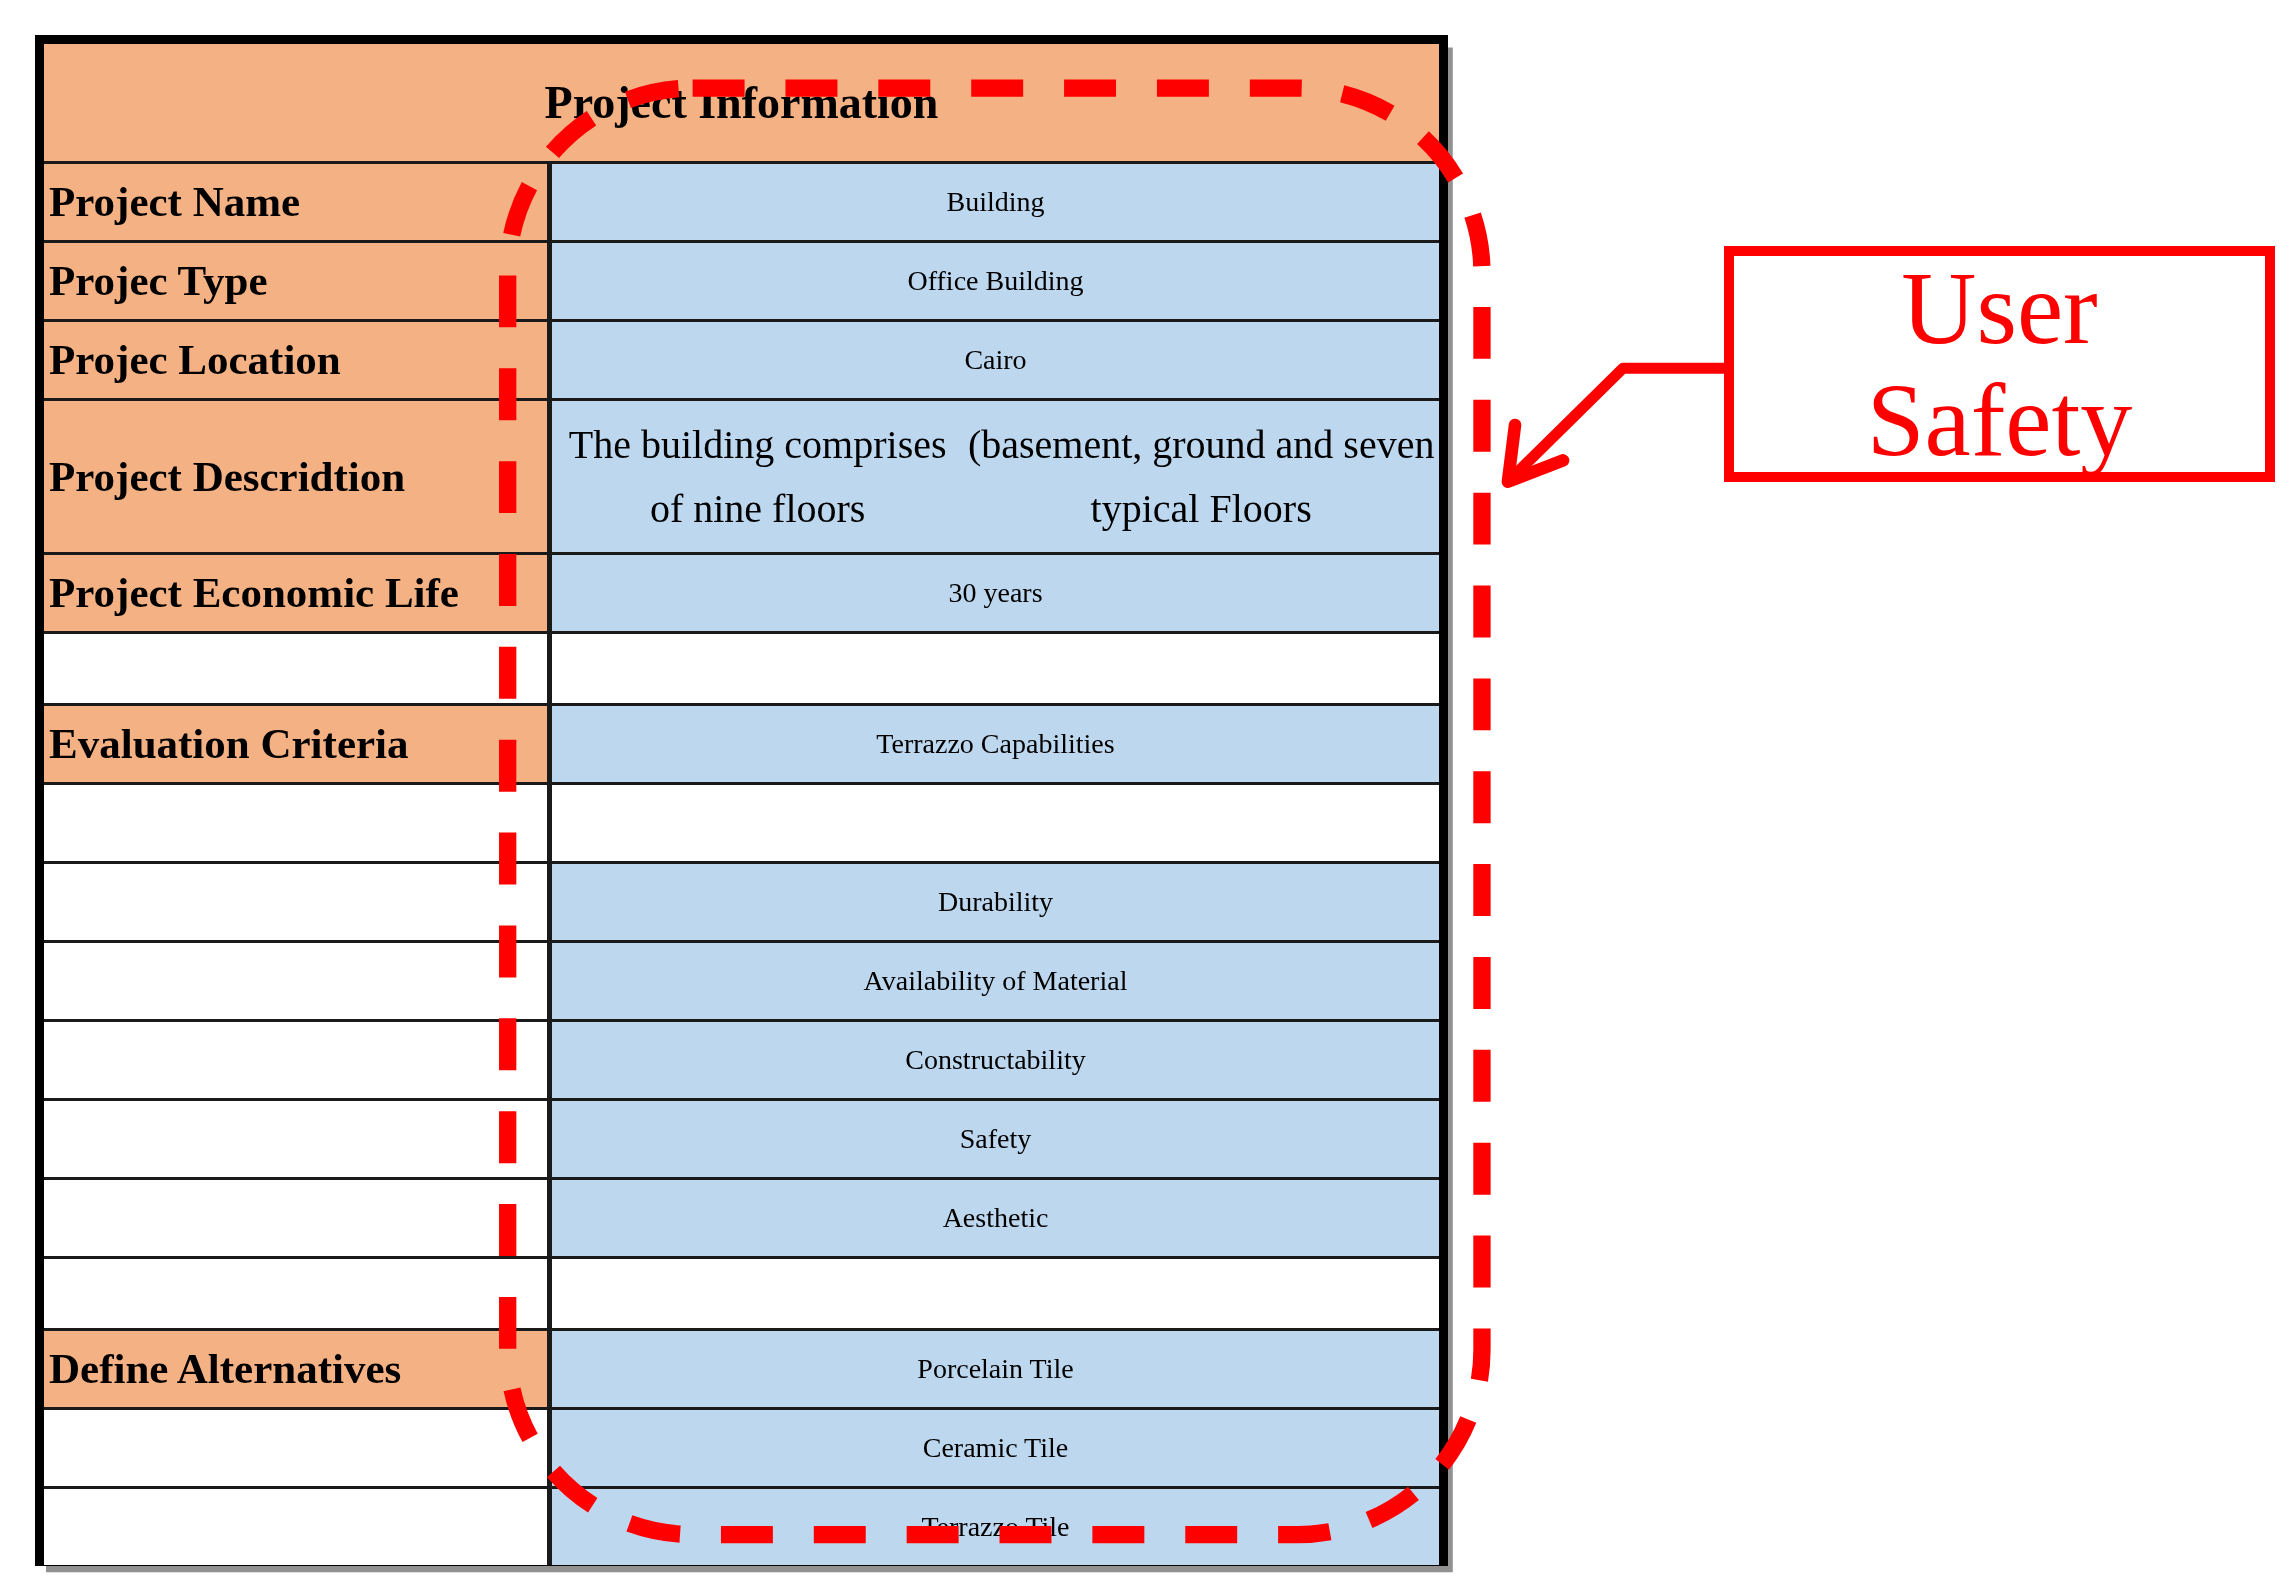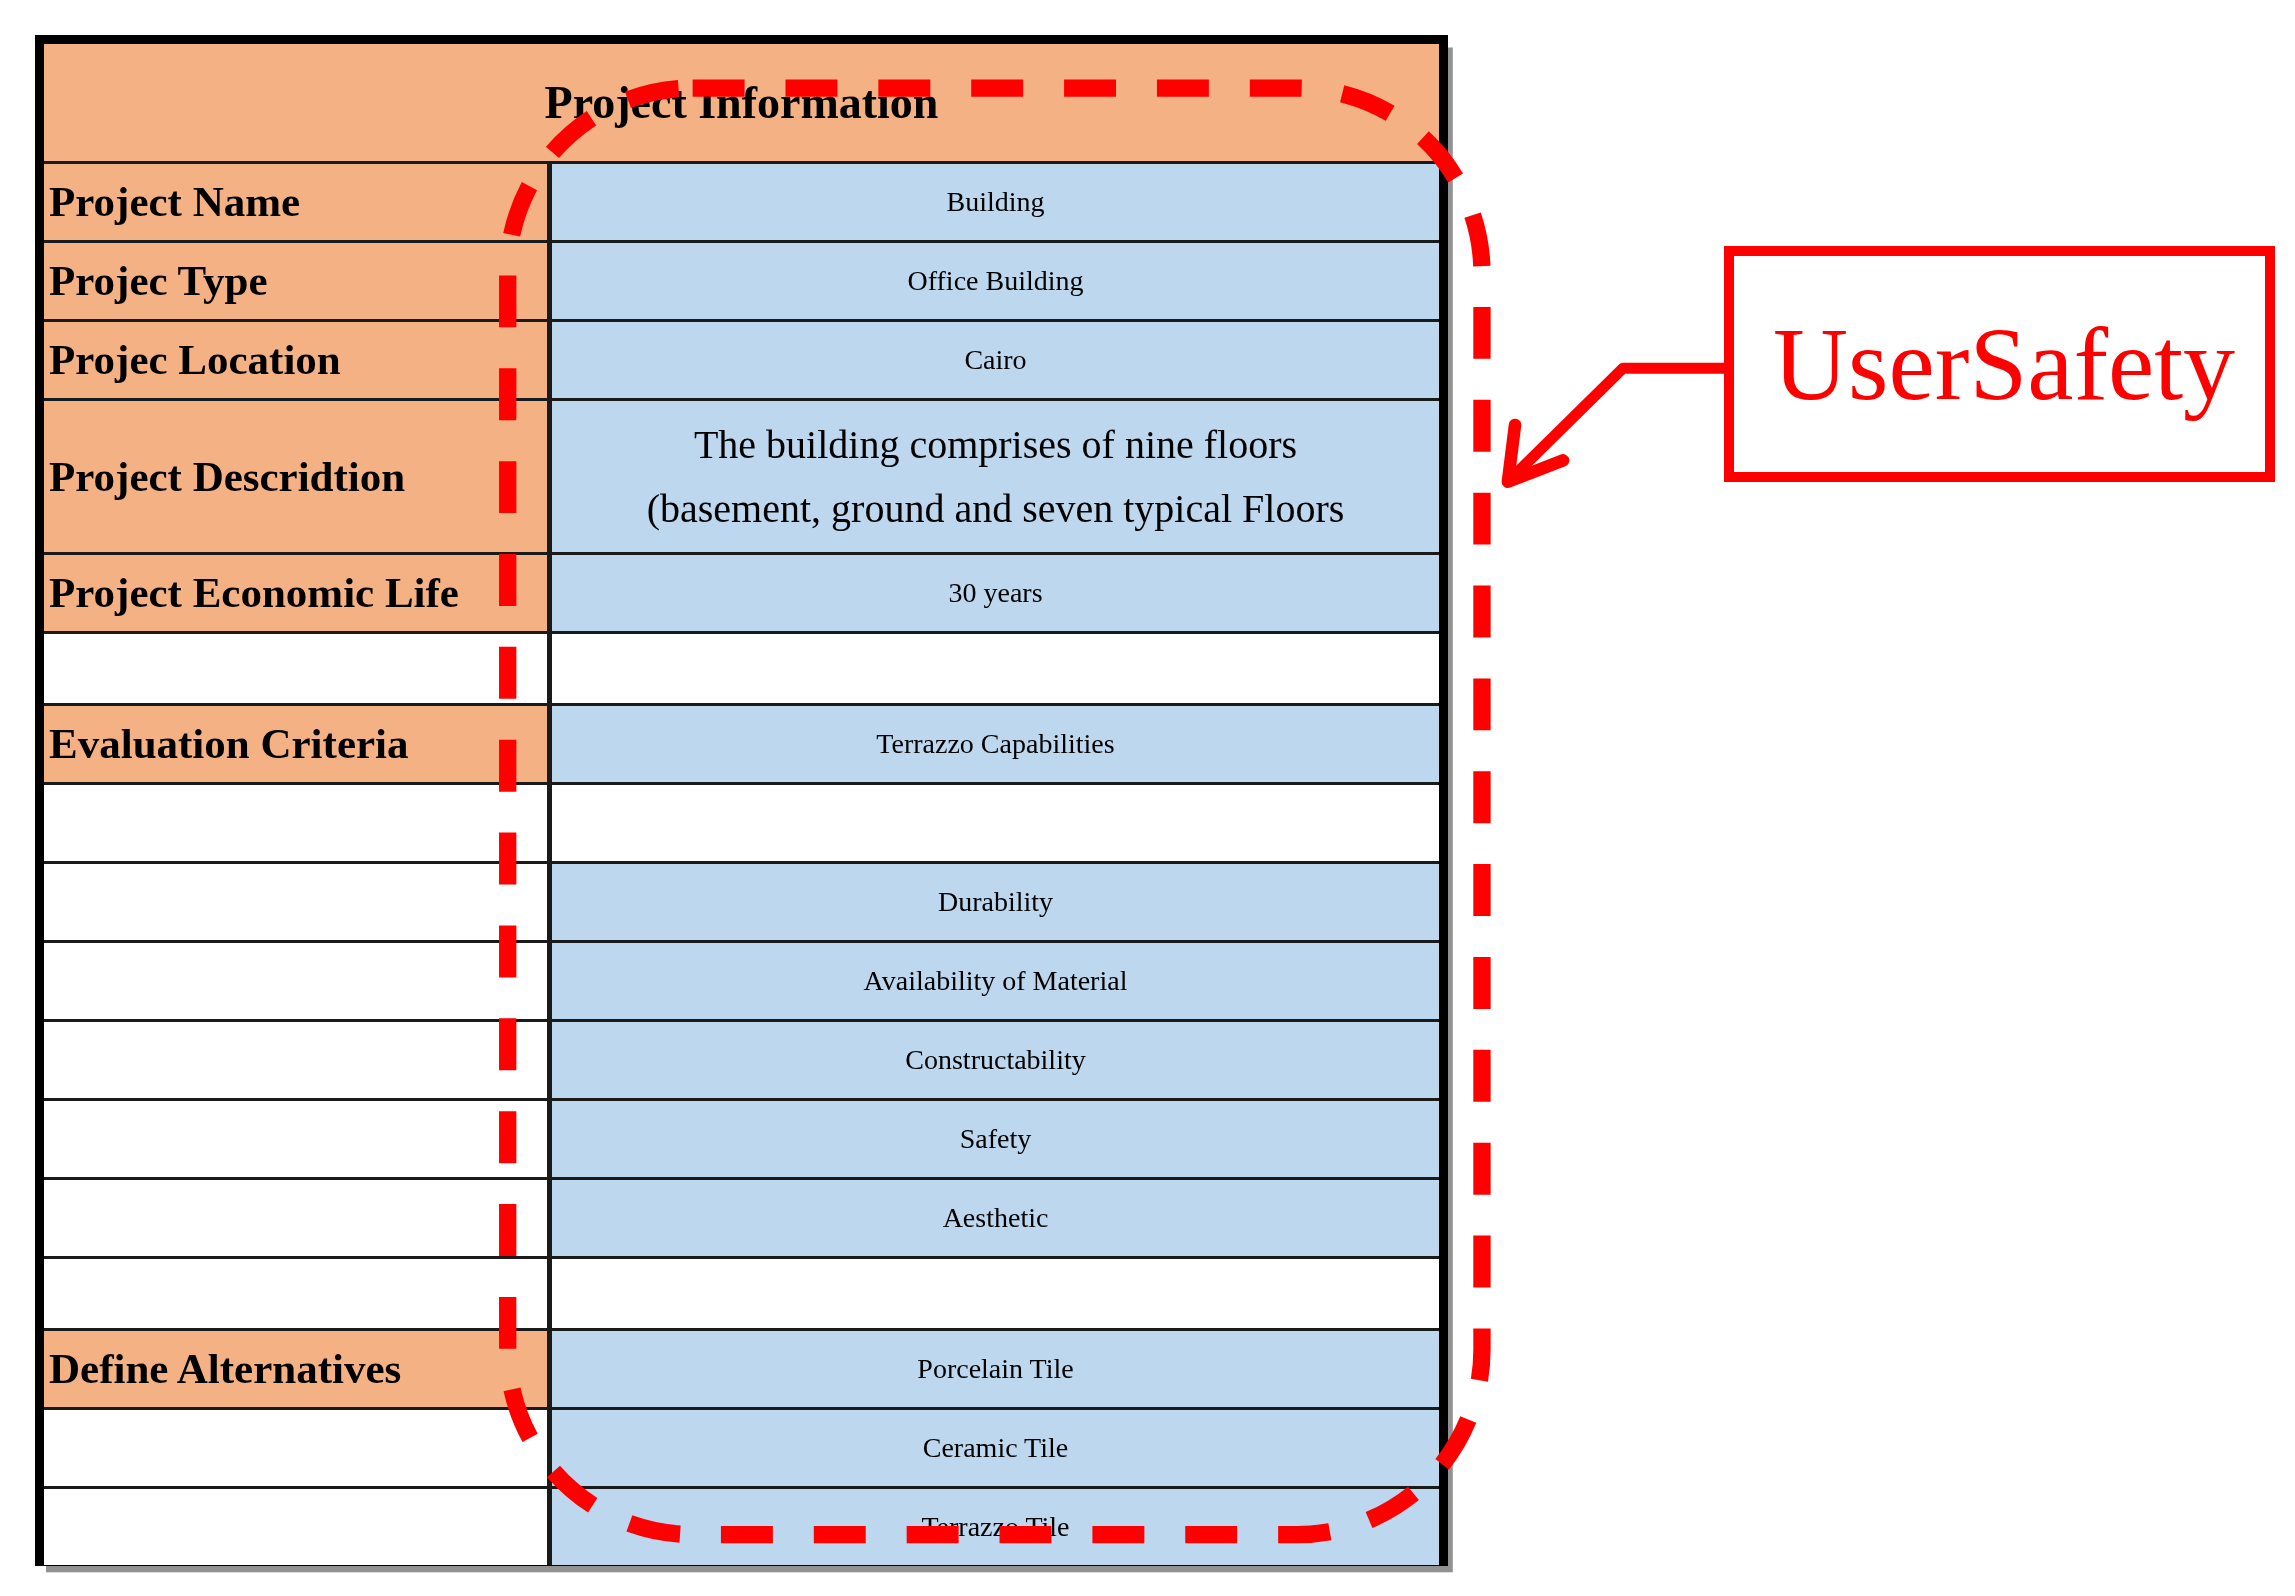--- a/index.html
+++ b/index.html
@@ -24,32 +24,32 @@
   .tr.first{border-top:none;}
   .h-t{height:117px;}
   .h-n{height:79px;}
   .h-d{height:154px;}
   .h-e{height:72px;}
   .td{display:flex;align-items:center;}
   .td.title{flex:1;justify-content:center;font-weight:bold;font-size:46px;background:var(--orange);}
   .td.label{width:508px;flex:none;padding-left:5px;border-right:5.5px solid var(--grid);
             font-weight:bold;font-size:43px;line-height:1.1;}
   .td.value{flex:1;justify-content:center;text-align:center;font-size:28px;}
-  .td.value.multiline{flex-direction:column;font-size:40px;line-height:1.6;}
+  .td.value.multiline{flex-direction:row;font-size:40px;line-height:1.6;}
   .fill-orange{background:var(--orange);}
   .fill-blue{background:var(--blue);}
   .fill-white{background:#ffffff;}
 
   
   .overlay{position:absolute;left:0;top:0;width:2295px;height:1596px;pointer-events:none;}
   .user-input-box{
     position:absolute;left:1724px;top:246px;width:551px;height:236px;
     border:10.2px solid var(--red);background:#ffffff;
     display:flex;align-items:center;justify-content:space-between;
-    padding:12px 39px;color:var(--red);font-size:104px;line-height:1;
+    padding:0 39px;color:var(--red);font-size:104px;line-height:1;flex-direction:column;
   }
 </style>
 </head>
 <body>
 
 <div class="ptable">
 
   <div class="tr first h-t">
     <div class="td title">Project Information</div>
   </div>

